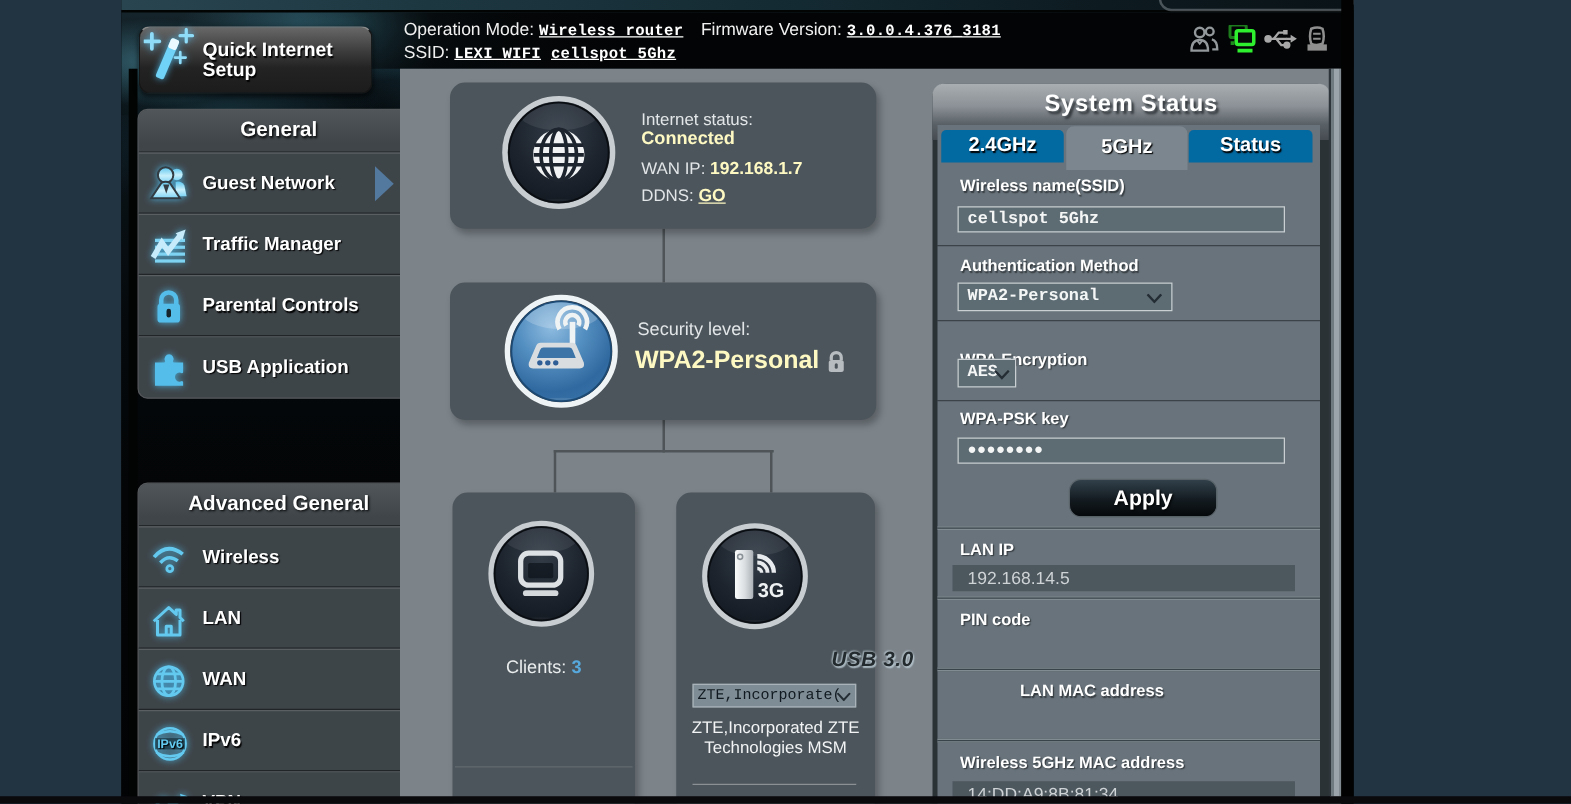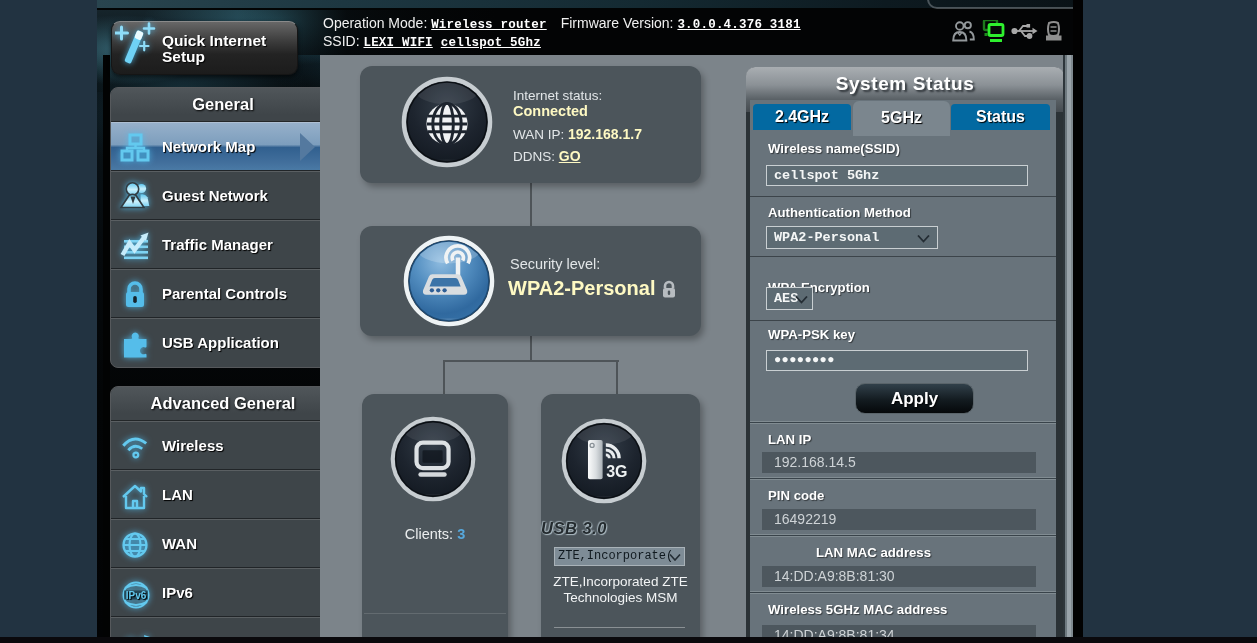--- a/index.html
+++ b/index.html
@@ -145,33 +145,20 @@
       <g transform="rotate(23 19 25)">
         <rect x="15.5" y="8" width="7" height="34" rx="2" fill="#6fd2f6"></rect>
         <rect x="15.5" y="8" width="7" height="8.5" rx="2" fill="#eafafe"></rect>
       </g>
     </svg>
     <div class="txt">Quick Internet<br>Setup</div>
   </div>
 
   <div class="menu" style="top:87px;">
     <div class="mhead">General</div>
-    <div class="mitem sel">
-          <span class="ic glow" id="ic-nm"><svg width="32" height="32" viewBox="0 0 32 32">
-              <g stroke="#63c9ef" fill="rgba(60,140,185,0.25)" stroke-width="3">
-                <rect x="11" y="3" width="11" height="9"></rect>
-                <rect x="3" y="19" width="10" height="9"></rect>
-                <rect x="19" y="19" width="10" height="9"></rect>
-              </g>
-              <g stroke="#63c9ef" stroke-width="2.4" fill="none">
-                <path d="M16.5 12 v4 M8 19 v-3 h17 v3"></path>
-              </g>
-            </svg></span>
-          <span class="lbl">Network Map</span>
-        </div>
     <div class="mitem">
           <span class="ic glow" id="ic-gn"><svg width="32" height="32" viewBox="0 0 32 32">
               <defs>
                 <linearGradient id="cyg" x1="0" y1="0" x2="0" y2="1">
                   <stop offset="0" stop-color="#5ec7ef"></stop>
                   <stop offset="0.55" stop-color="#c9f0fc"></stop>
                   <stop offset="1" stop-color="#7fd4f4"></stop>
                 </linearGradient>
               </defs>
               <g fill="url(#cyg)">
@@ -408,21 +395,21 @@
             </defs>
             <rect x="29.5" y="24" width="16" height="43" rx="2" fill="url(#stk)"></rect>
             <circle cx="34" cy="30" r="2.2" fill="none" stroke="#8a9298" stroke-width="1.4"></circle>
             <g stroke="#e9ecee" fill="none">
               <path d="M49 29.5 A14.5 14.5 0 0 1 63.5 44" stroke-width="3.8"></path>
               <path d="M49 35 A9 9 0 0 1 58 44" stroke-width="3.4"></path>
               <path d="M49 40.2 A3.8 3.8 0 0 1 52.8 44" stroke-width="3"></path>
             </g>
             <text x="61" y="65" font-size="17.5" font-weight="bold" fill="#eef1f2" text-anchor="middle" font-family="Liberation Sans">3G</text>
           </svg></div>
-    <div class="ctext" style="left:221px;top:464px;width:159px;text-align:left;font-weight:bold;font-style:italic;font-size:16.5px;letter-spacing:0.5px;color:#242b2f;text-shadow:0 0 2px rgba(185,200,208,0.95), 1px 1px 1px rgba(185,200,208,0.85), -1px -1px 1px rgba(185,200,208,0.6);">USB 3.0</div>
+    <div class="ctext" style="left:221px;top:464px;width:190px;text-align:right;font-weight:bold;font-style:italic;font-size:16.5px;letter-spacing:0.5px;color:#242b2f;text-shadow:0 0 2px rgba(185,200,208,0.95), 1px 1px 1px rgba(185,200,208,0.85), -1px -1px 1px rgba(185,200,208,0.6);">USB 3.0</div>
     <div class="abs" style="left:234px;top:492px;width:131px;height:19px;background:#7e8c96;border:1px solid #a9b2b8;color:#10191f;font-family:'Liberation Mono',monospace;font-size:12px;line-height:17px;padding-left:3px;white-space:nowrap;overflow:hidden;">ZTE,Incorporate(<svg style="position:absolute;right:3px;top:6px;" width="12" height="7" viewBox="0 0 12 7">
             <path d="M1 0.5 L6 6 L11 0.5" stroke="#242d34" stroke-width="1.6" fill="none"></path>
           </svg></div>
     <div class="ctext" style="left:221px;top:519px;width:159px;text-align:center;font-size:13.5px;color:#f2f4f5;line-height:16px;">ZTE,Incorporated ZTE<br>Technologies MSM</div>
     <div class="abs" style="left:234px;top:572px;width:131px;height:1px;background:rgba(255,255,255,0.35);"></div>
   </div>
 
   <div class="panel"></div>
   <div class="ptitle" style="left:649px;top:67px;">System Status</div>
   <div class="pbody" style="left:653px;top:100px;"></div>
@@ -450,25 +437,23 @@
   <div class="pinput" style="left:669px;top:350px;width:262px;height:21px;font-size:12px;letter-spacing:0.4px;line-height:18px;">●●●●●●●●</div>
 
   <div class="apply">Apply</div>
 
   <div class="psep" style="top:421px;"></div>
   <div class="plabel" style="left:671px;top:432px;">LAN IP</div>
   <div class="vrow" style="top:452px;">192.168.14.5</div>
 
   <div class="psep" style="top:477px;"></div>
   <div class="plabel" style="left:671px;top:488px;">PIN code</div>
-  <div class="vrow" style="top:509px;">16492219</div>
 
   <div class="psep" style="top:534px;"></div>
   <div class="plabel" style="left:671px;top:545px;padding-left:48px;">LAN MAC address</div>
-  <div class="vrow" style="top:566px;">14:DD:A9:8B:81:30</div>
 
   <div class="psep" style="top:591px;"></div>
   <div class="plabel" style="left:671px;top:602px;">Wireless 5GHz MAC address</div>
   <div class="vrow" style="top:625px;">14:DD:A9:8B:81:34</div>
 
   <div class="sbar"></div>
   <div class="rightblack"></div>
  </div>
  <div class="bottomband"></div>
 </div>

